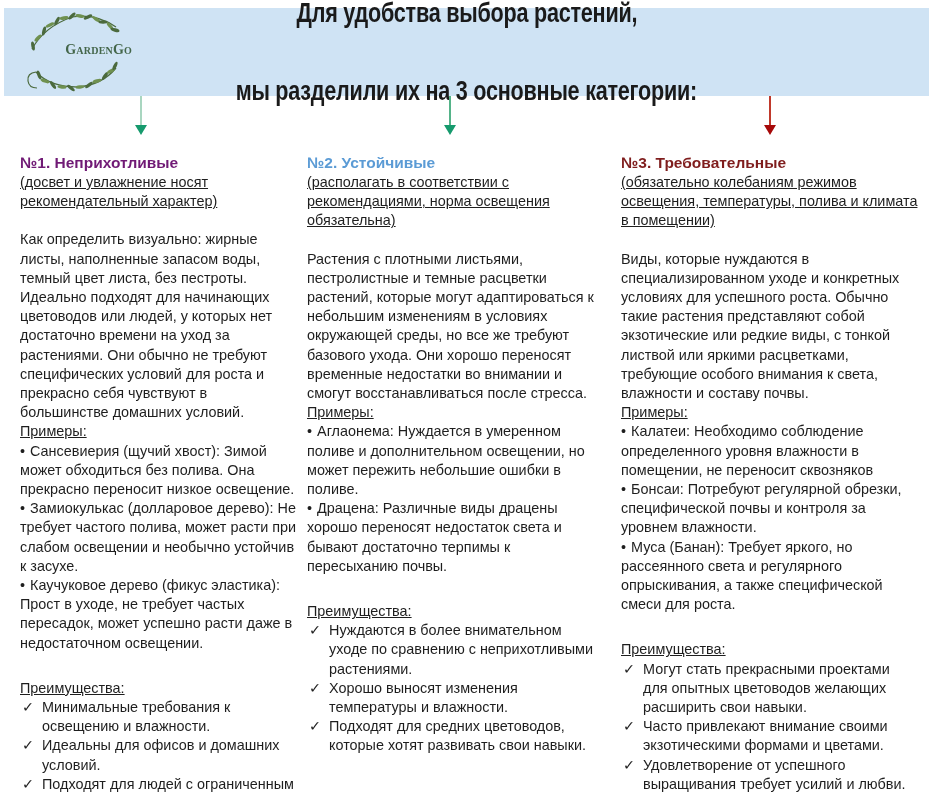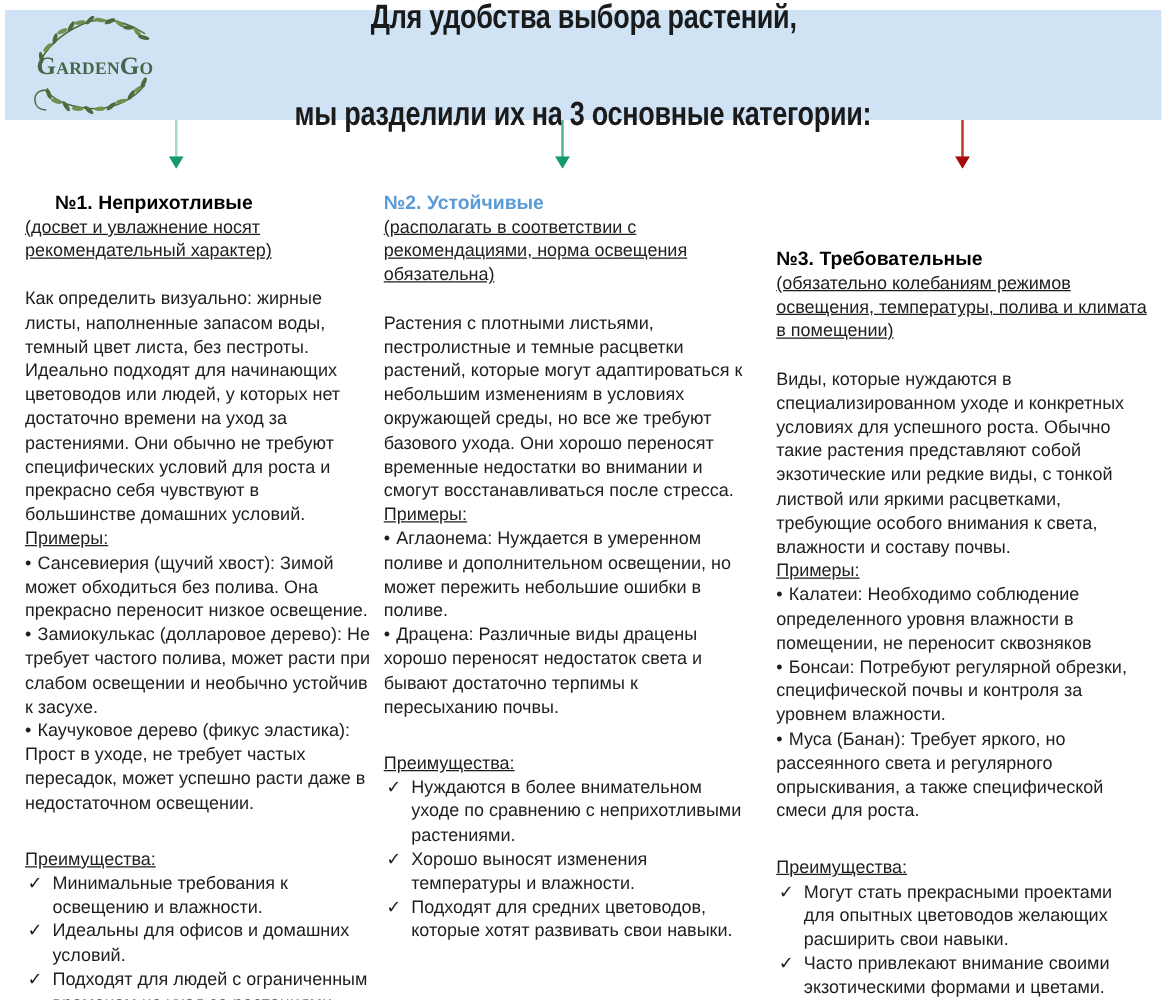--- a/index.html
+++ b/index.html
@@ -14,23 +14,23 @@
   .title { position:absolute; inset:0; display:flex; flex-direction:column; align-items:center; justify-content:center;gap:44px; }
   .title-line {
     font-size:27px; line-height:34px; color:#1a1a1a; white-space:nowrap;
     transform:scaleX(0.8); transform-origin:50% 50%; letter-spacing:-0.3px;
   }
 
   
   .logo { position:absolute; left:16px; top:1px; width:112px; height:86px; }
   .logo svg { position:absolute; inset:0; }
   .logo-text {
-    position:absolute; left:0; right:0; top:33px; text-align:center;
+    position:absolute; left:0; right:0; top:33px; text-align:right;
     font-family:"Liberation Serif", serif; font-weight:bold;
-    font-variant:small-caps; font-size:20px; letter-spacing:0.2px;
+    font-variant:small-caps; font-size:14px; letter-spacing:0.2px;
   }
 
   
   .arrow { position:absolute; top:96px; width:14px; height:40px; }
   .arrow-line { position:absolute; left:6px; top:0; width:2px; height:30px; }
   .arrow-head { position:absolute; left:1px; top:29px; }
 
   
   .column { position:absolute; top:153px; font-size:14.4px; line-height:19.2px; }
   .col-1 { left:20px;  width:279px; }
@@ -104,21 +104,21 @@
       </svg>
   </div>
   <div class="arrow" style="left:763px">
     <div class="arrow-line" style="background-color: rgb(192, 57, 43);"></div>
     <svg class="arrow-head" width="12" height="10" viewBox="0 0 12 10" style="color: rgb(166, 9, 9);">
         <polygon points="0,0 12,0 6,10" fill="currentColor"></polygon>
       </svg>
   </div>
 
   <section class="column col-1">
-    <div class="col-heading" style="color: #000000; margin-left: 24px;">№1. Неприхотливые</div>
+    <div class="col-heading" style="color: #701a75;">№1. Неприхотливые</div>
     <div class="col-subtitle">(досвет и увлажнение носят рекомендательный характер)</div>
     <div class="col-desc">Как определить визуально: жирные листы, наполненные запасом воды, темный цвет листа, без пестроты. Идеально подходят для начинающих цветоводов или людей, у которых нет достаточно времени на уход за растениями. Они обычно не требуют специфических условий для роста и прекрасно себя чувствуют в большинстве домашних условий.</div>
     <div class="list-label">Примеры:</div>
     <div>
         <div class="bullet"><span class="marker">•</span><span>Сансевиерия (щучий хвост): Зимой может обходиться без полива. Она прекрасно переносит низкое освещение.</span></div>
         <div class="bullet"><span class="marker">•</span><span>Замиокулькас (долларовое дерево): Не требует частого полива, может расти при слабом освещении и необычно устойчив к засухе.</span></div>
         <div class="bullet"><span class="marker">•</span><span>Каучуковое дерево (фикус эластика): Прост в уходе, не требует частых пересадок, может успешно расти даже в недостаточном освещении.</span></div>
       </div>
     <div class="list-label advantages-label">Преимущества:</div>
     <div>
@@ -139,21 +139,21 @@
       </div>
     <div class="list-label advantages-label">Преимущества:</div>
     <div>
         <div class="check"><span class="marker">✓</span><span>Нуждаются в более внимательном уходе по сравнению с неприхотливыми растениями.</span></div>
         <div class="check"><span class="marker">✓</span><span>Хорошо выносят изменения температуры и влажности.</span></div>
         <div class="check"><span class="marker">✓</span><span>Подходят для средних цветоводов, которые хотят развивать свои навыки.</span></div>
       </div>
   </section>
 
   <section class="column col-3">
-    <div class="col-heading" style="color: #000000; margin-top: 45px;">№3. Требовательные</div>
+    <div class="col-heading" style="color: #7f1d1d;">№3. Требовательные</div>
     <div class="col-subtitle">(обязательно колебаниям режимов освещения, температуры, полива и климата в помещении)</div>
     <div class="col-desc">Виды, которые нуждаются в специализированном уходе и конкретных условиях для успешного роста. Обычно такие растения представляют собой экзотические или редкие виды, с тонкой листвой или яркими расцветками, требующие особого внимания к света, влажности и составу почвы.</div>
     <div class="list-label">Примеры:</div>
     <div>
         <div class="bullet"><span class="marker">•</span><span>Калатеи: Необходимо соблюдение определенного уровня влажности в помещении, не переносит сквозняков</span></div>
         <div class="bullet"><span class="marker">•</span><span>Бонсаи: Потребуют регулярной обрезки, специфической почвы и контроля за уровнем влажности.</span></div>
         <div class="bullet"><span class="marker">•</span><span>Муса (Банан): Требует яркого, но рассеянного света и регулярного опрыскивания, а также специфической смеси для роста.</span></div>
       </div>
     <div class="list-label advantages-label">Преимущества:</div>
     <div>

